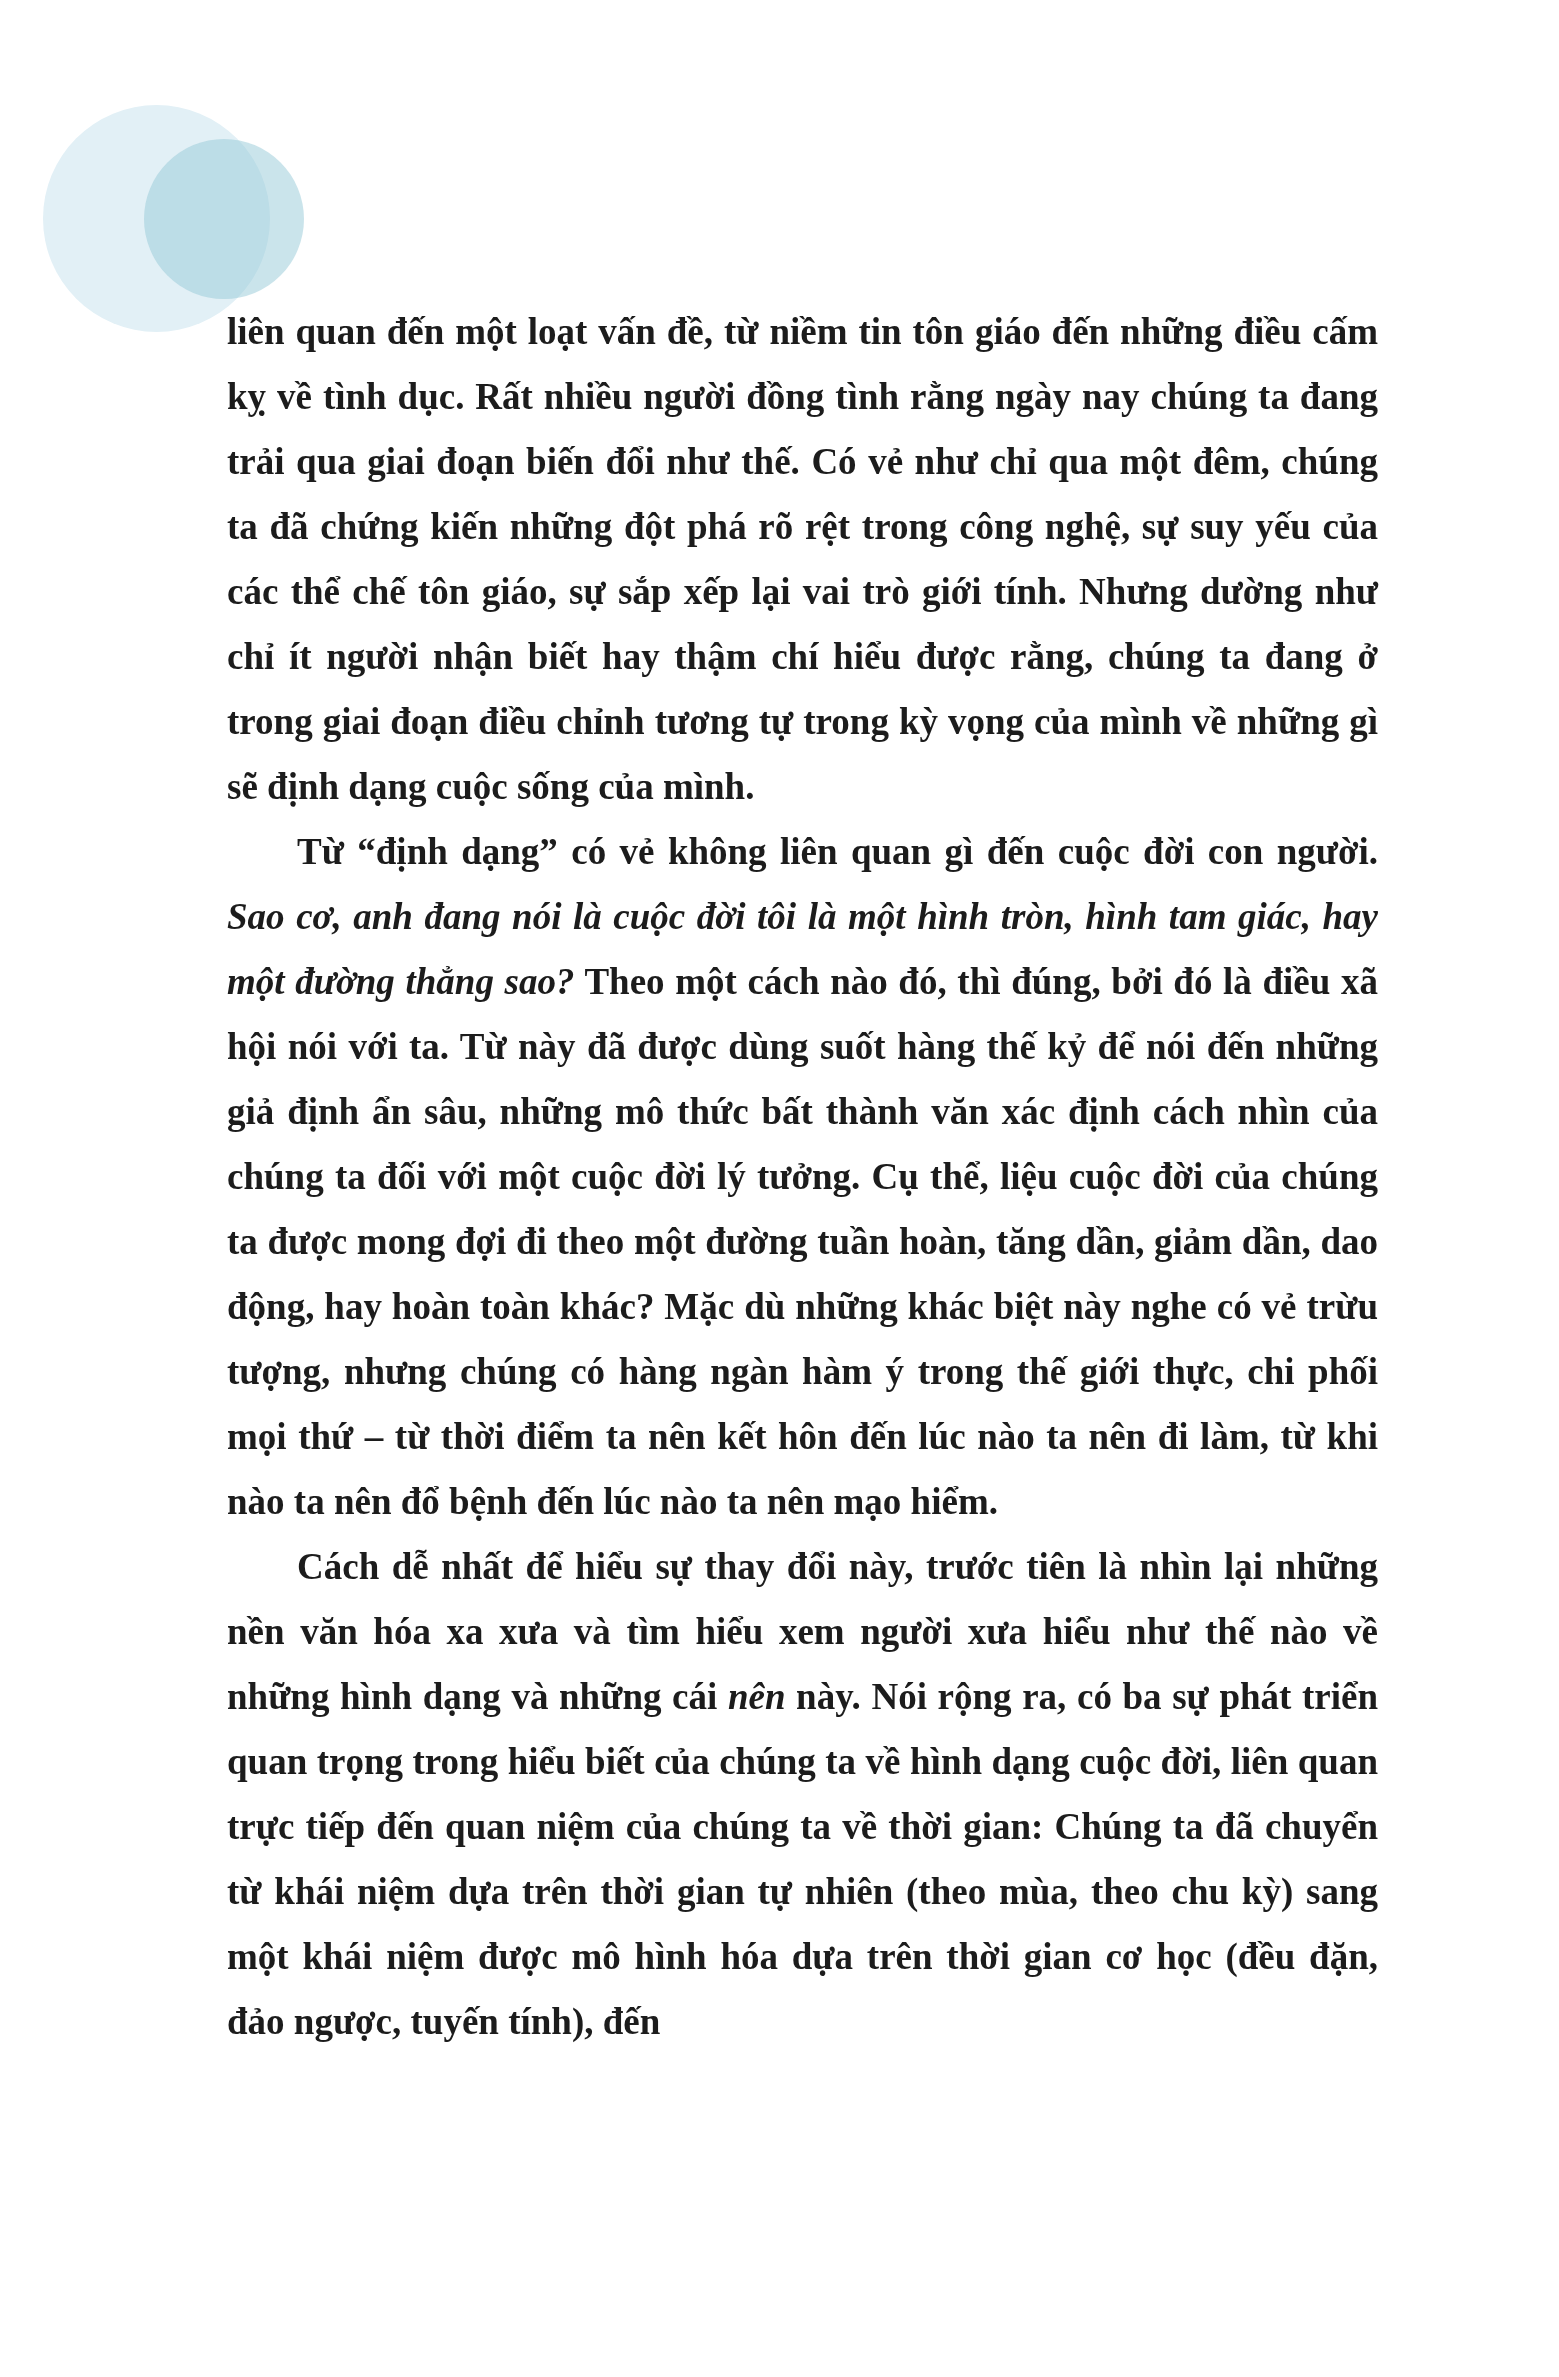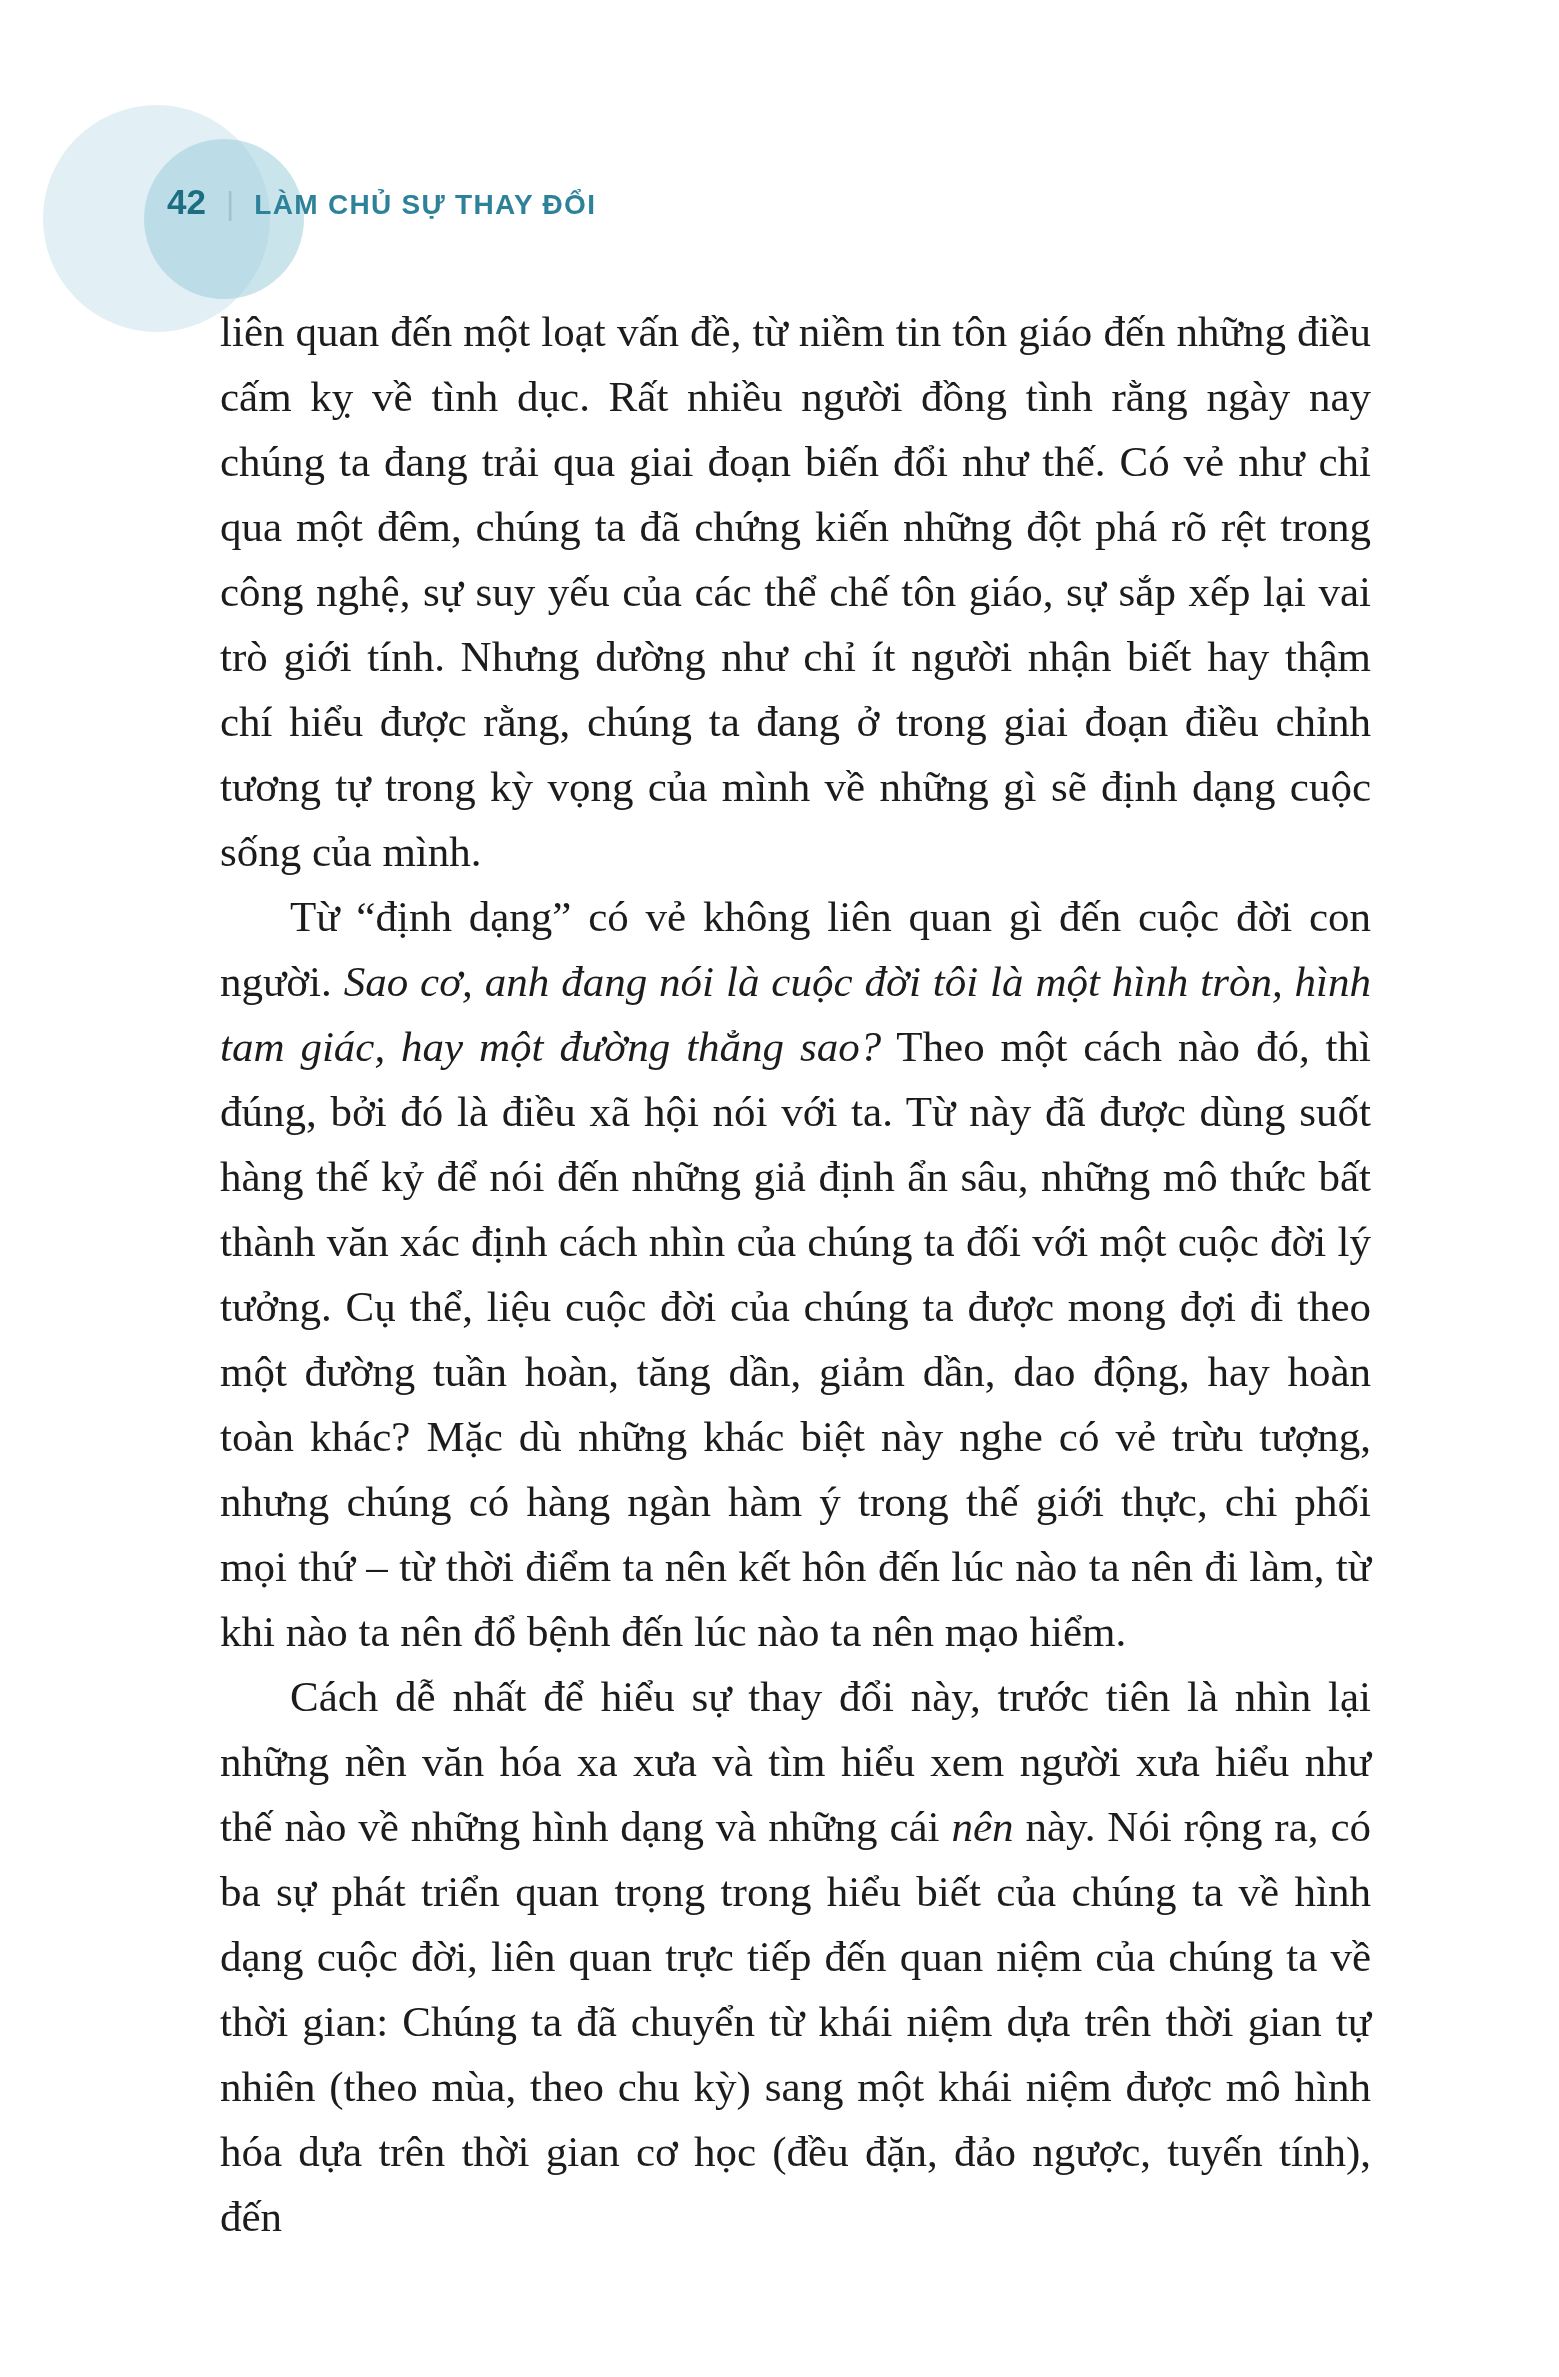--- a/index.html
+++ b/index.html
@@ -66,45 +66,41 @@
   .book-title {
     font-size: 28px;
     font-weight: 600;
     letter-spacing: 1.3px;
     color: var(--header-teal);
   }
 
   
   .text-body {
     position: absolute;
-    left: 220px;
+    left: 227px;
     top: 299px;
     width: 1151px;
-    font-size: 43px;
+    font-size: 37px;
     line-height: 65px;
     text-align: justify;
     color: var(--body-text-color);
+    font-weight: bold;
   }
   .text-body p { margin: 0; }
   .text-body p.indent { text-indent: 70px; }
   .text-body em { font-style: italic; }
 </style>
 </head>
 <body>
 
 <div class="page">
 
   <div class="deco-circle-large"></div>
   <div class="deco-circle-small"></div>
 
-  <div class="running-header">
-    <span class="page-number">42</span>
-    <span class="header-separator">|</span>
-    <span class="book-title">LÀM CHỦ SỰ THAY ĐỔI</span>
-  </div>
 
   <div class="text-body">
       <p><span>liên quan đến một loạt vấn đề, từ niềm tin tôn giáo đến những điều cấm kỵ về tình dục. Rất nhiều người đồng tình rằng ngày nay chúng ta đang trải qua giai đoạn biến đổi như thế. Có vẻ như chỉ qua một đêm, chúng ta đã chứng kiến những đột phá rõ rệt trong công nghệ, sự suy yếu của các thể chế tôn giáo, sự sắp xếp lại vai trò giới tính. Nhưng dường như chỉ ít người nhận biết hay thậm chí hiểu được rằng, chúng ta đang ở trong giai đoạn điều chỉnh tương tự trong kỳ vọng của mình về những gì sẽ định dạng cuộc sống của mình.</span></p>
       <p class="indent"><span>Từ “định dạng” có vẻ không liên quan gì đến cuộc đời con người. </span><em>Sao cơ, anh đang nói là cuộc đời tôi là một hình tròn, hình tam giác, hay một đường thẳng sao?</em><span> Theo một cách nào đó, thì đúng, bởi đó là điều xã hội nói với ta. Từ này đã được dùng suốt hàng thế kỷ để nói đến những giả định ẩn sâu, những mô thức bất thành văn xác định cách nhìn của chúng ta đối với một cuộc đời lý tưởng. Cụ thể, liệu cuộc đời của chúng ta được mong đợi đi theo một đường tuần hoàn, tăng dần, giảm dần, dao động, hay hoàn toàn khác? Mặc dù những khác biệt này nghe có vẻ trừu tượng, nhưng chúng có hàng ngàn hàm ý trong thế giới thực, chi phối mọi thứ – từ thời điểm ta nên kết hôn đến lúc nào ta nên đi làm, từ khi nào ta nên đổ bệnh đến lúc nào ta nên mạo hiểm.</span></p>
       <p class="indent"><span>Cách dễ nhất để hiểu sự thay đổi này, trước tiên là nhìn lại những nền văn hóa xa xưa và tìm hiểu xem người xưa hiểu như thế nào về những hình dạng và những cái </span><em>nên</em><span> này. Nói rộng ra, có ba sự phát triển quan trọng trong hiểu biết của chúng ta về hình dạng cuộc đời, liên quan trực tiếp đến quan niệm của chúng ta về thời gian: Chúng ta đã chuyển từ khái niệm dựa trên thời gian tự nhiên (theo mùa, theo chu kỳ) sang một khái niệm được mô hình hóa dựa trên thời gian cơ học (đều đặn, đảo ngược, tuyến tính), đến</span></p>
     </div>
 
 </div>
 
 

